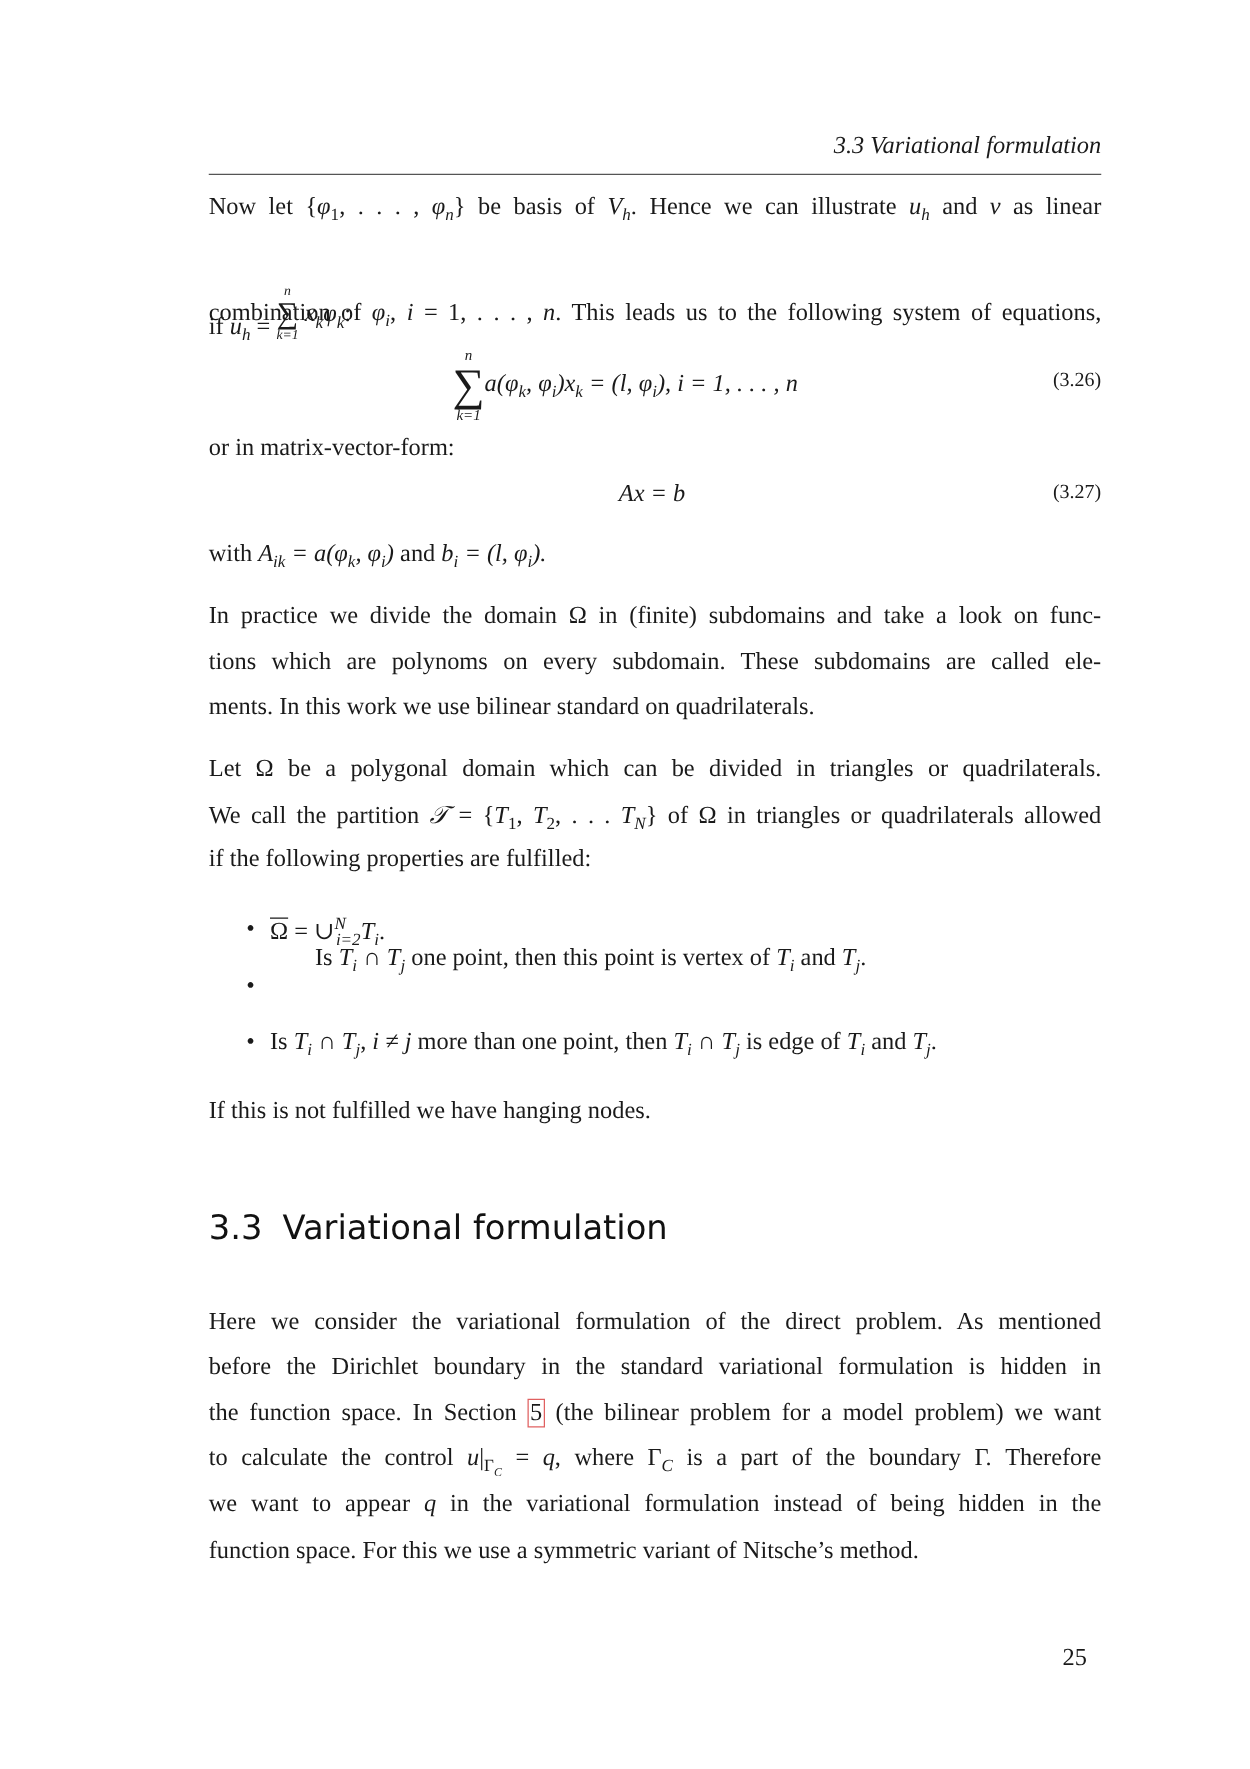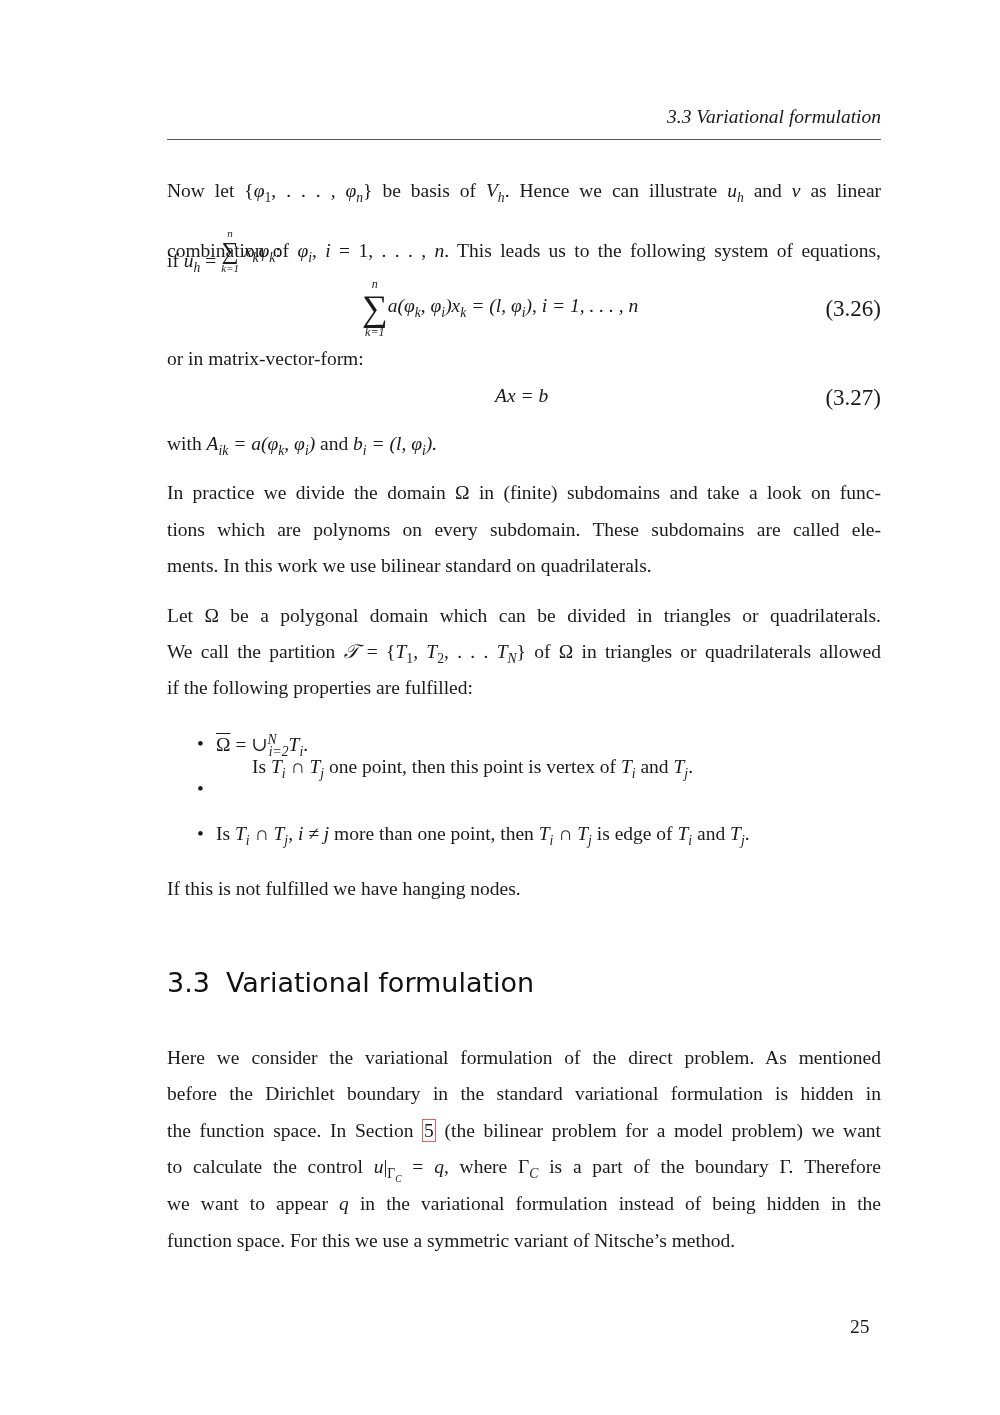--- a/index.html
+++ b/index.html
@@ -14,42 +14,42 @@
   .line { position: absolute; left: 167px; width: 714px; font-size: 19.5px; white-space: nowrap; }
   .justify { text-align: justify; text-align-last: justify; white-space: normal; }
   .m { font-style: italic; }
   sub, sup { font-size: 70%; line-height: 0; }
   .sumop { display: inline-block; position: relative; text-align: center; vertical-align: middle; }
   .sumop .big { font-size: 36px; font-style: normal; line-height: 1; display: block; }
   .sumop .lim { font-size: 12px; font-style: italic; display: block; line-height: 1; }
   .sumop.small .big { font-size: 24px; }
   .sumop.small .lim { font-size: 11px; }
 
-  .eqno { position: absolute; right: 119px; font-size: 23px; }
+  .eqno { position: absolute; right: 119px; font-size: 16px; }
   .overline { text-decoration: overline; }
 
   .bullet { position: absolute; left: 197px; font-size: 19.5px; }
   .bullet-text { position: absolute; left: 216px; font-size: 19.5px; white-space: nowrap; }
 
   .section-title { position: absolute; left: 167px; top: 967px;
                    font-family: "DejaVu Sans", "Liberation Sans", sans-serif; font-size: 27px; color: #111; }
   .section-title .num { margin-right: 16px; }
 
   .ref-box { border: 1px solid #e06060; padding: 0 1px; }
   .page-number { position: absolute; left: 850px; top: 1316px; font-size: 19.5px; }
 </style>
 </head>
 <body>
 
 <div class="page">
 
   <div class="running-head">3.3  Variational formulation</div>
   <div class="head-rule"></div>
 
-  <div class="line justify" style="top:180px;">
+  <div class="line justify" style="top:155px;">
     <span>Now let {</span><span class="m">φ</span><sub>1</sub><span>, . . . , </span><span class="m">φ</span><sub class="m">n</sub><span>} be basis of </span><span class="m">V</span><sub class="m">h</sub><span>.  Hence we can illustrate </span><span class="m">u</span><sub class="m">h</sub><span> and </span><span class="m">v</span><span> as linear</span>
   </div>
   <div class="line justify" style="top:204px;margin-top:36px;">
     <span>combination of </span><span class="m">φ</span><sub class="m">i</sub><span>,  </span><span class="m">i</span><span> = 1, . . . , </span><span class="m">n</span><span>. This leads us to the following system of equations,</span>
   </div>
   <div class="line" style="top:228px;">
     <span style="position:relative; top:12px;">if </span><span class="m" style="position:relative; top:12px;">u</span><sub class="m" style="position:relative; top:12px;">h</sub><span style="position:relative; top:12px;"> = </span><span class="sumop small"><span class="lim">n</span><span class="big">∑</span><span class="lim">k=1</span></span><span style="position:relative; top:2px;"> </span><span class="m" style="position:relative; top:2px;">x</span><sub class="m" style="position:relative; top:2px;">k</sub><span class="m" style="position:relative; top:2px;">φ</span><sub class="m" style="position:relative; top:2px;">k</sub><span style="position:relative; top:2px;">:</span>
   </div>
 
   <div class="line" style="top:278px; left:362px; width:400px;">

